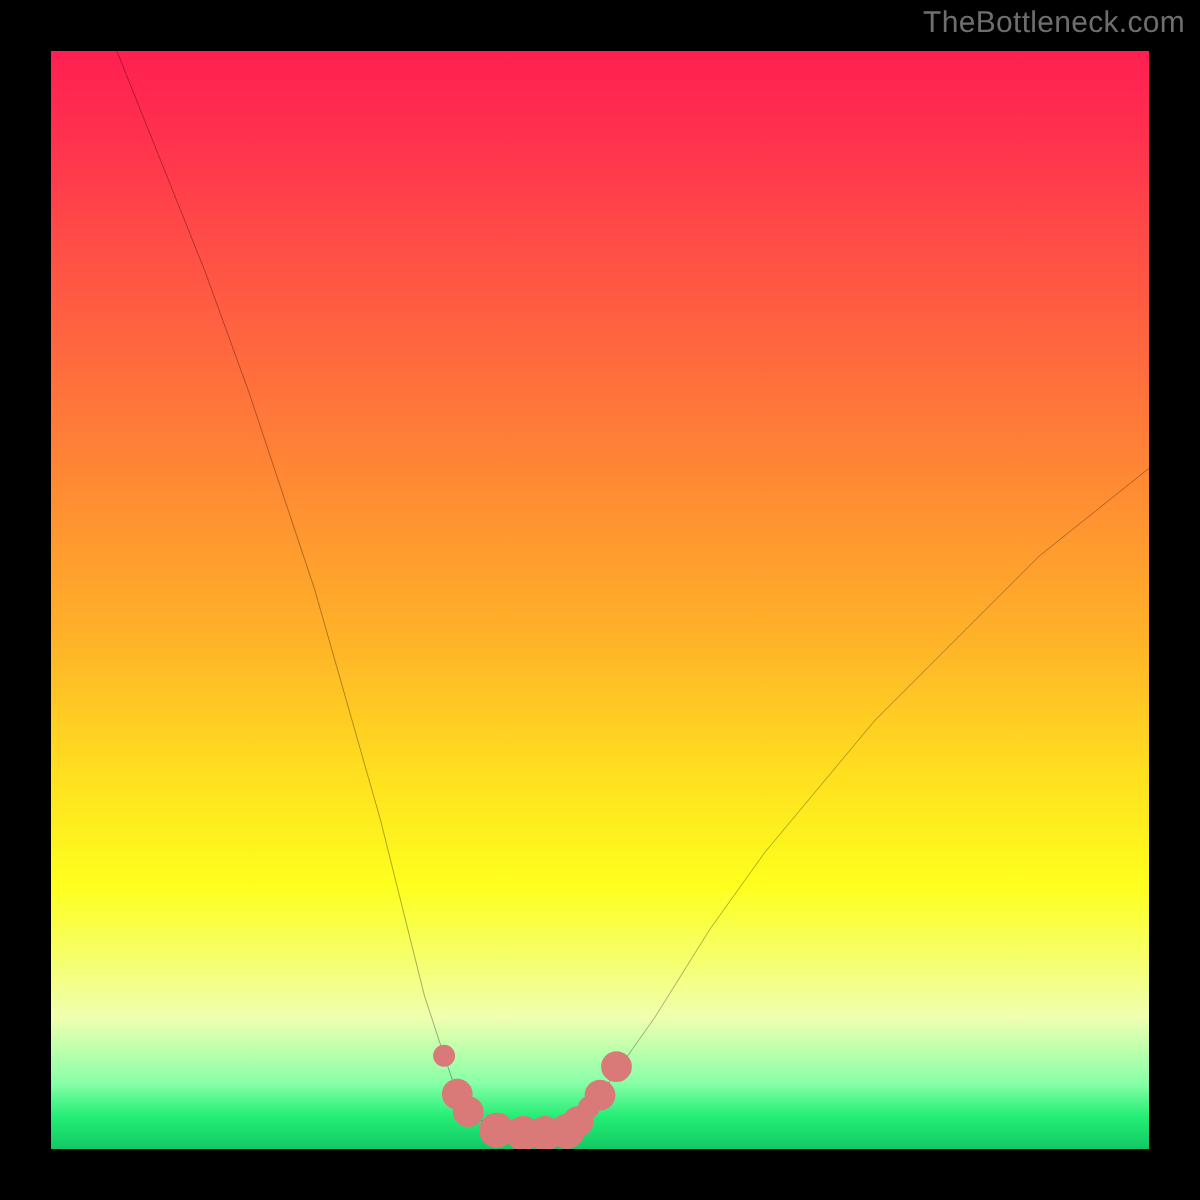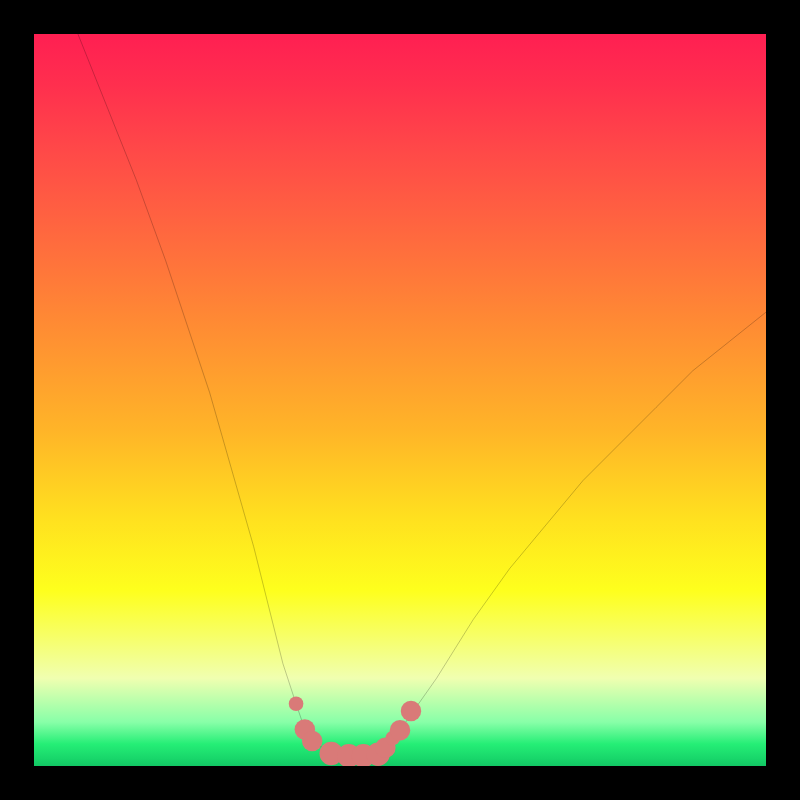--- a/index.html
+++ b/index.html
@@ -84,14 +84,15 @@
           <circle cx="45.00" cy="98.60" r="1.60" fill="#d97a78"></circle>
           <circle cx="47.00" cy="98.40" r="1.60" fill="#d97a78"></circle>
           <circle cx="48.00" cy="97.50" r="1.40" fill="#d97a78"></circle>
           <circle cx="49.00" cy="96.20" r="1.00" fill="#d97a78"></circle>
           <circle cx="50.00" cy="95.10" r="1.40" fill="#d97a78"></circle>
           <circle cx="51.50" cy="92.50" r="1.40" fill="#d97a78"></circle>
         </g>
     </svg>
   </div>
 
+  <div class="watermark">TheBottleneck.com</div>
 
 </div>
 
 </body></html>

